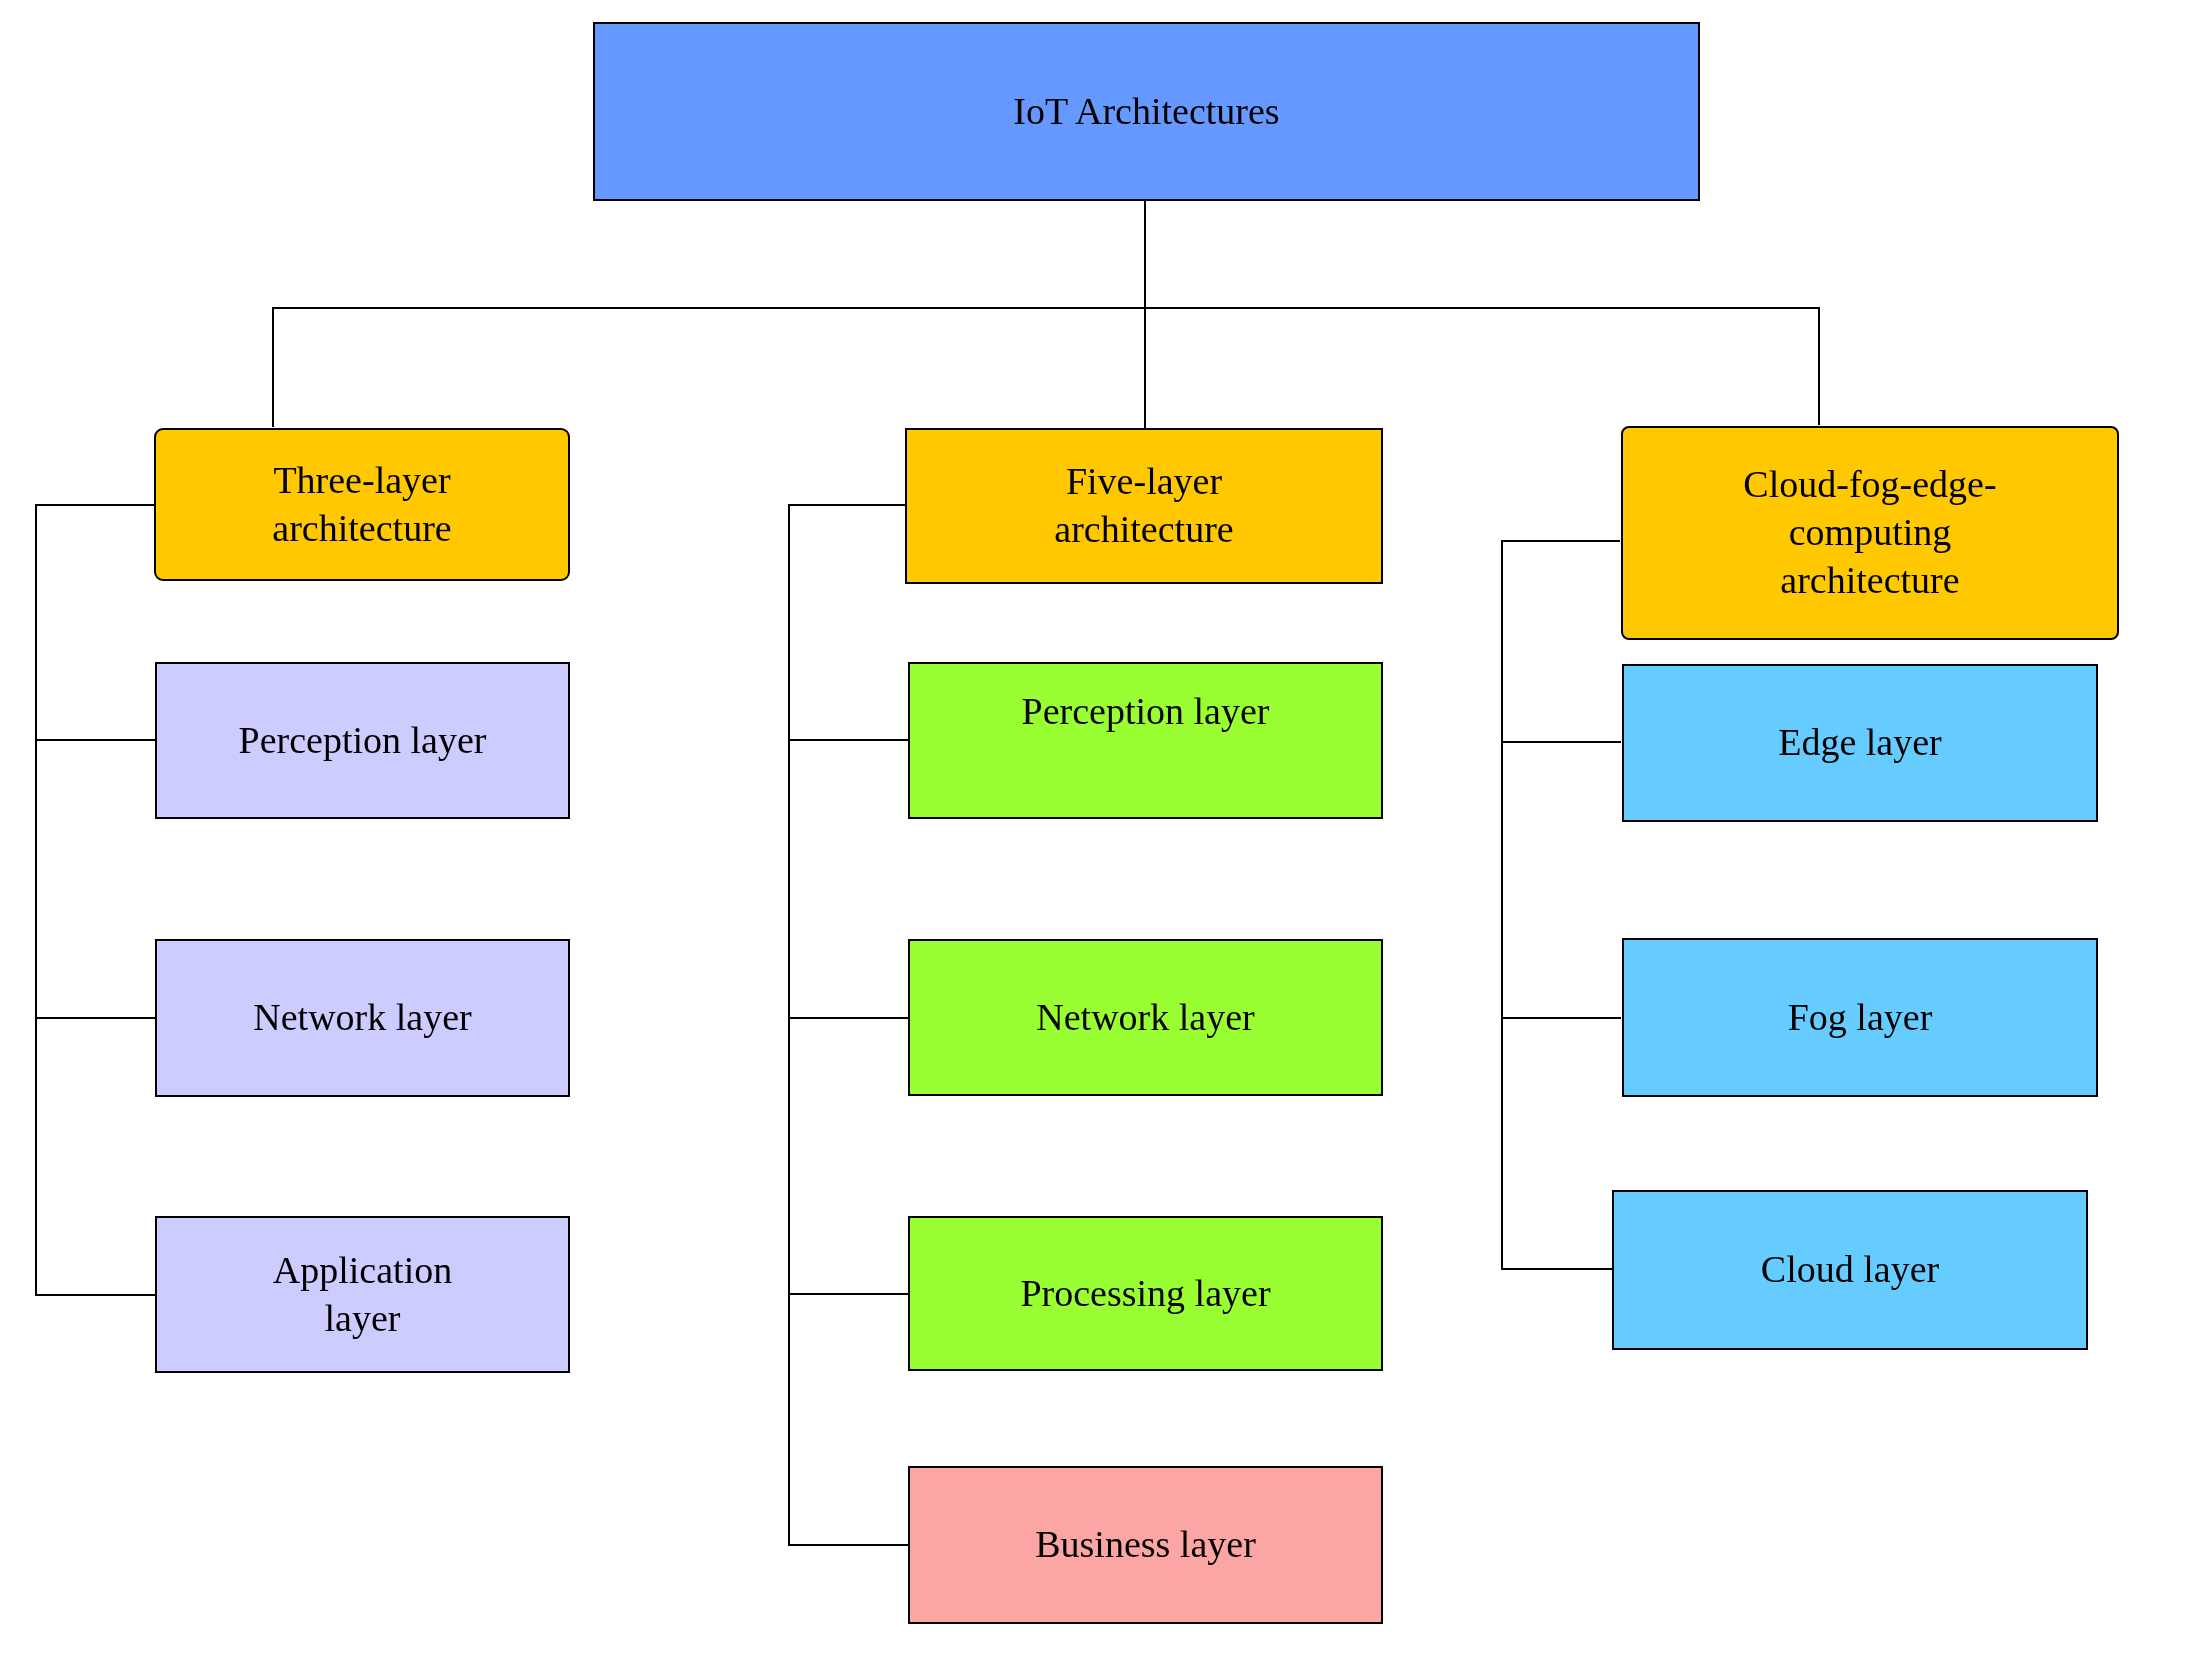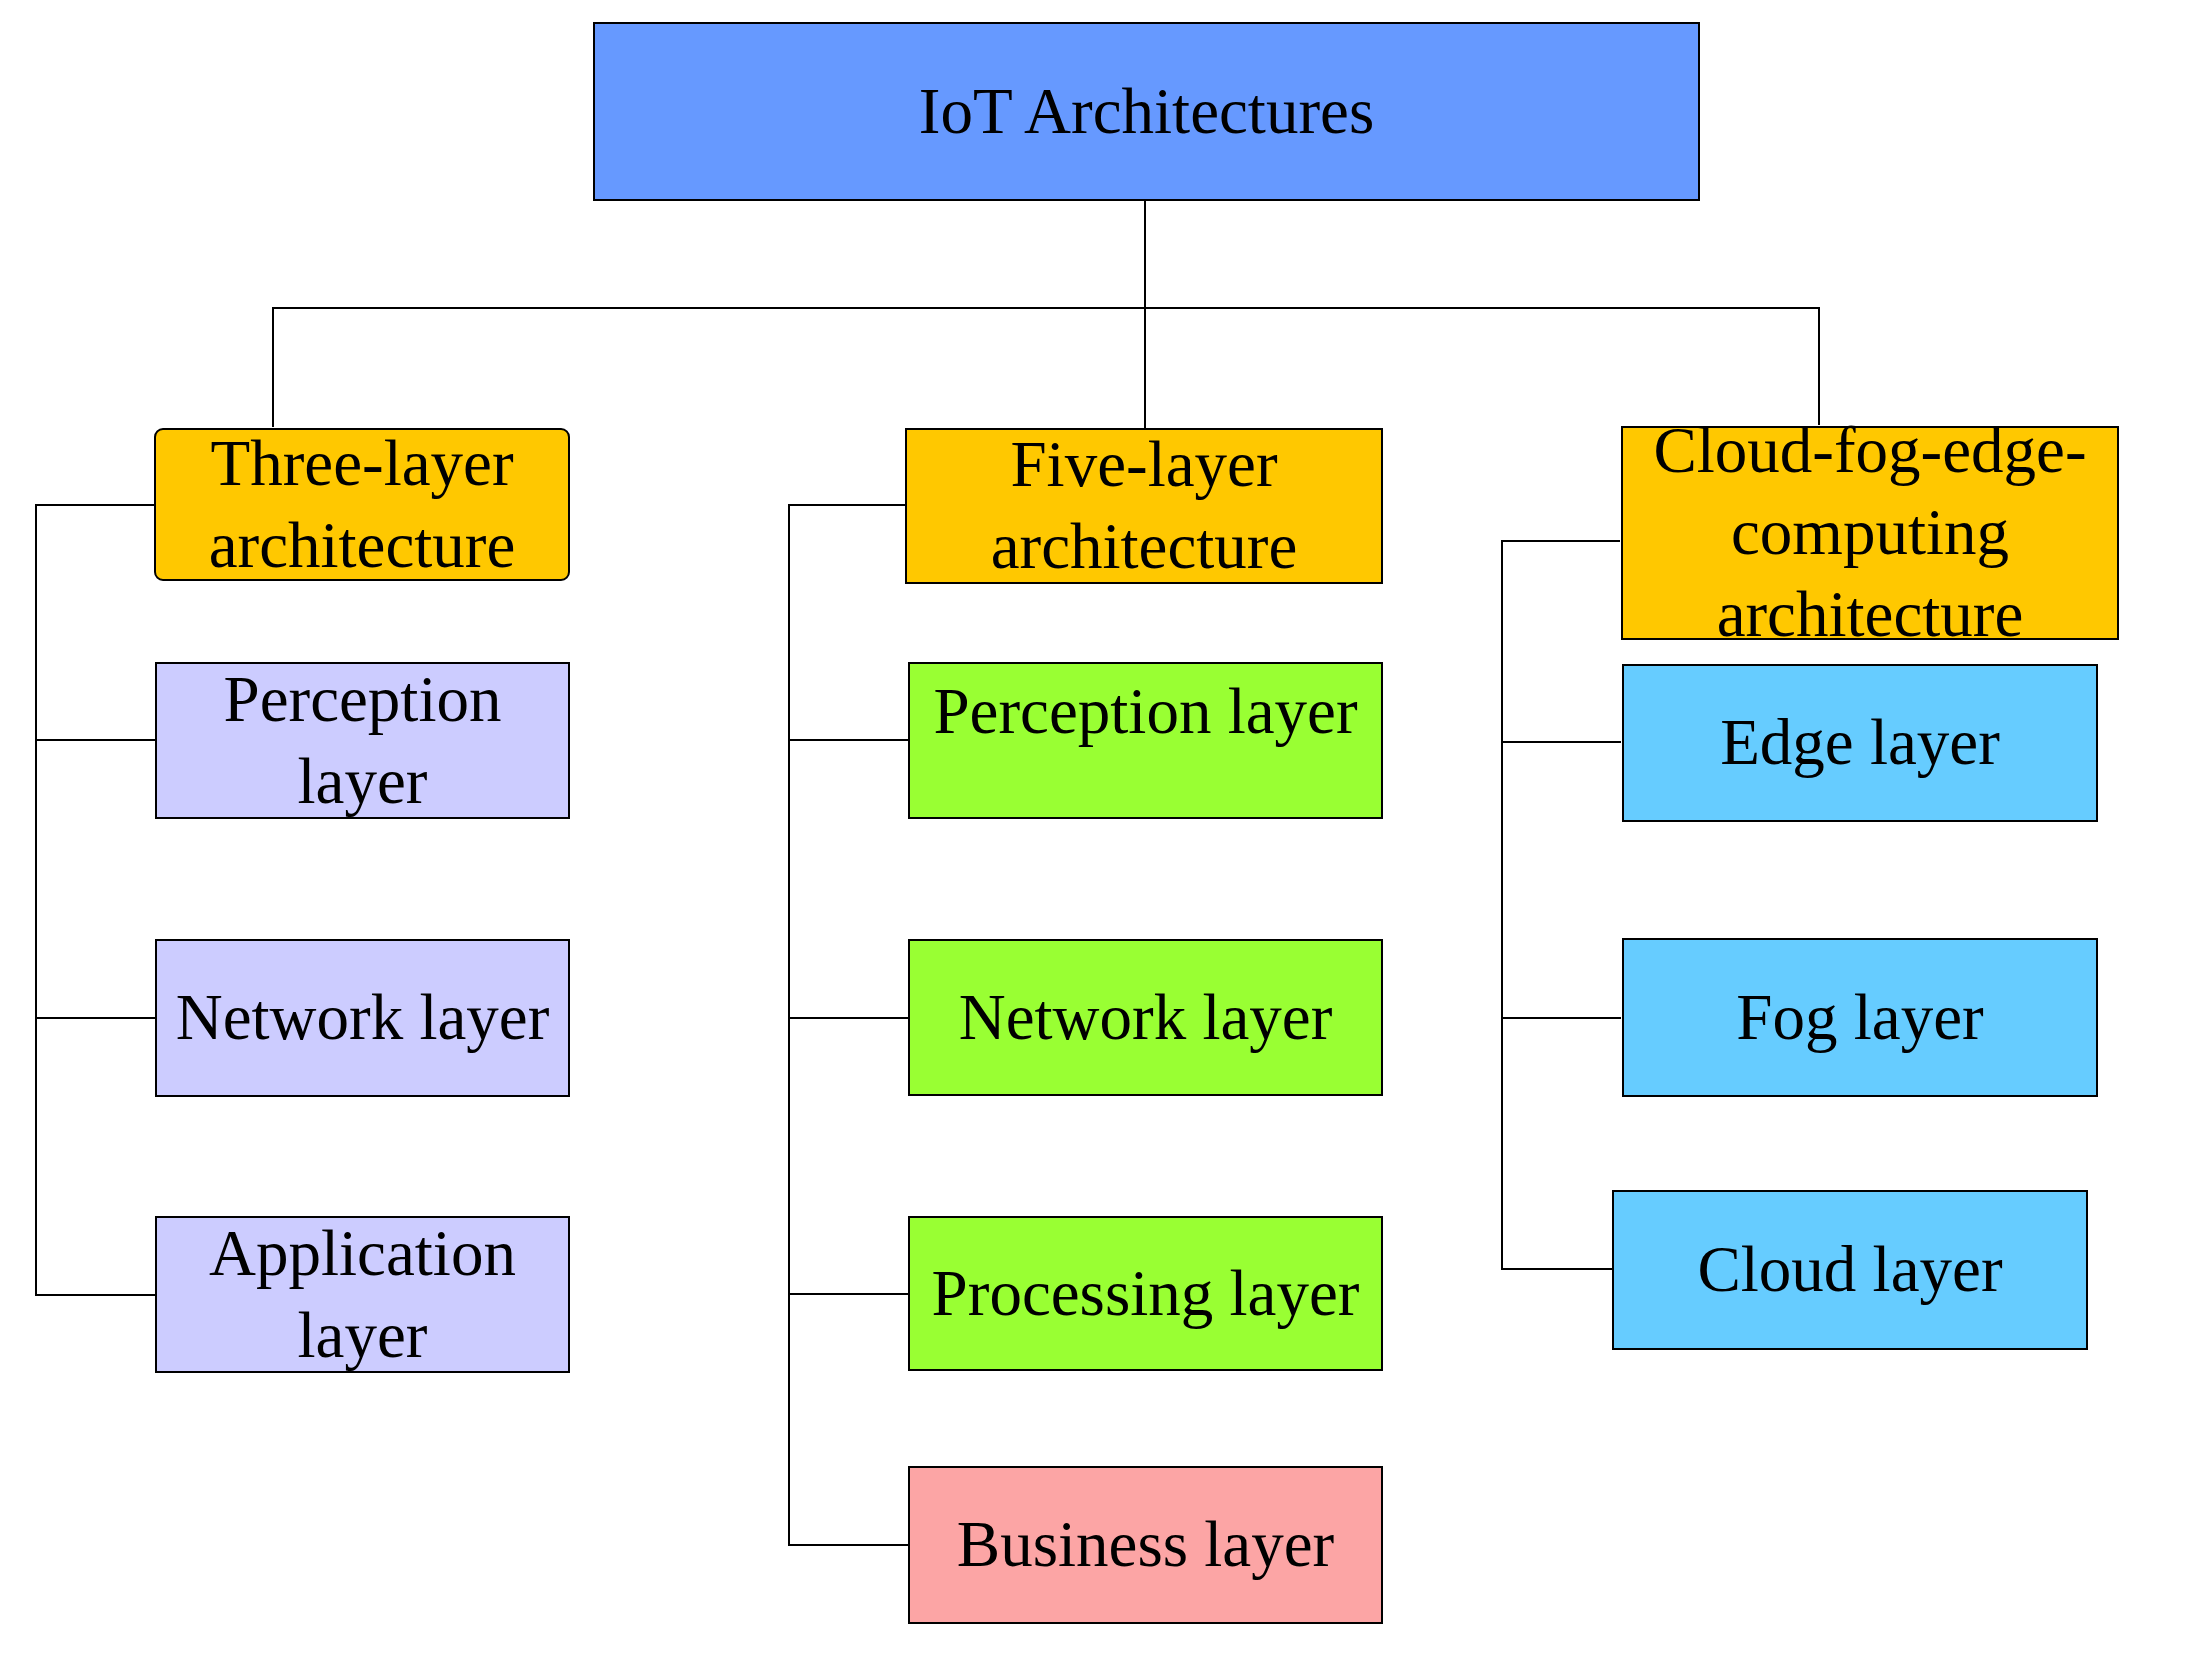--- a/index.html
+++ b/index.html
@@ -17,21 +17,21 @@
     overflow: hidden;
   }
   .node {
     position: absolute;
     box-sizing: border-box;
     border: 2px solid #000000;
     display: flex;
     align-items: center;
     justify-content: center;
     text-align: center;
-    font-size: 65px;
+    font-size: 38px;
     line-height: 1.26;
     white-space: pre-line;
     z-index: 1;
   }
   .node.raise {
     padding-bottom: 58px; 
   }
   .line {
     position: absolute;
     background: #000000;
@@ -85,21 +85,21 @@
 architecture</div>
 
   <div class="node raise" style="left: 908px; top: 662px; width: 475px; height: 157px; background-color: rgb(153, 255, 51);">Perception layer</div>
 
   <div class="node" style="left: 908px; top: 939px; width: 475px; height: 157px; background-color: rgb(153, 255, 51);">Network layer</div>
 
   <div class="node" style="left: 908px; top: 1216px; width: 475px; height: 155px; background-color: rgb(153, 255, 51); text-align: center;">Processing layer</div>
 
   <div class="node" style="left: 908px; top: 1466px; width: 475px; height: 158px; background-color: #fca5a5;">Business layer</div>
 
-  <div class="node" style="left: 1621px; top: 426px; width: 498px; height: 214px; background-color: rgb(255, 200, 0);">Cloud-fog-edge-
+  <div class="node" style="left: 1621px; top: 426px; width: 498px; height: 214px; background-color: rgb(255, 200, 0); border-radius: 8px;">Cloud-fog-edge-
 computing
 architecture</div>
 
   <div class="node" style="left: 1622px; top: 664px; width: 476px; height: 158px; background-color: rgb(102, 204, 255);">Edge layer</div>
 
   <div class="node" style="left: 1622px; top: 938px; width: 476px; height: 159px; background-color: rgb(102, 204, 255);">Fog layer</div>
 
   <div class="node" style="left: 1612px; top: 1190px; width: 476px; height: 160px; background-color: rgb(102, 204, 255);">Cloud layer</div>
 
 </div>

